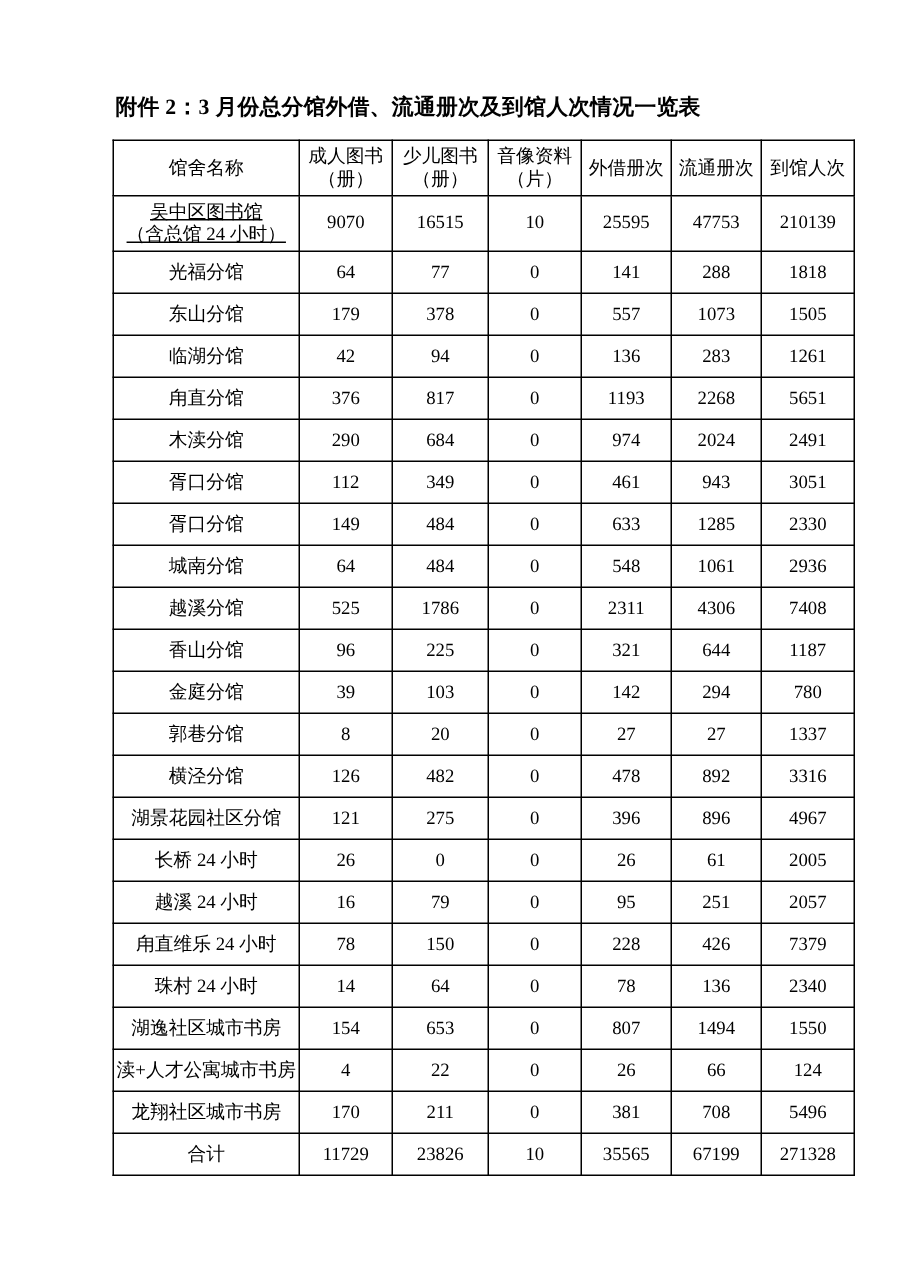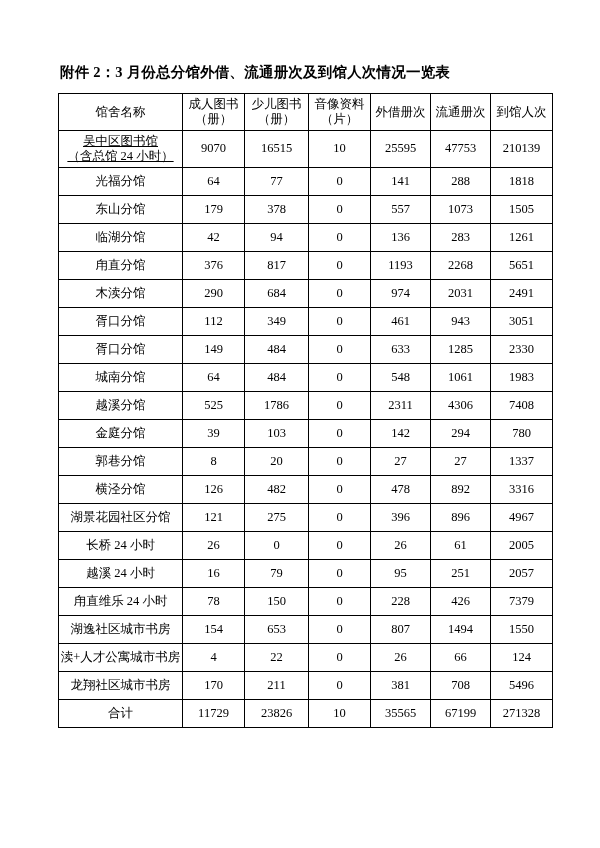--- a/index.html
+++ b/index.html
@@ -13,20 +13,21 @@
     font-family: "Liberation Serif", "DejaVu Serif", serif;
     color: #000000;
     overflow: hidden;
   }
   .page {
     position: relative;
     width: 548px;
     height: 848px;
     box-sizing: border-box;
     padding: 62px 0 0 0;
+    margin-left: 17px;
   }
   .doc-title {
     font-size: 14.5px;
     font-weight: bold;
     padding-left: 60px;
     letter-spacing: 0.2px;
     line-height: 1.4;
     margin-bottom: 11px;
   }
   .table-wrap {
@@ -170,21 +171,21 @@
           <td class="num">1193</td>
           <td class="num">2268</td>
           <td class="num">5651</td>
         </tr>
         <tr>
           <td class="name-cell">木渎分馆</td>
           <td class="num">290</td>
           <td class="num">684</td>
           <td class="num">0</td>
           <td class="num">974</td>
-          <td class="num">2031</td>
+          <td class="num">2024</td>
           <td class="num">2491</td>
         </tr>
         <tr>
           <td class="name-cell">胥口分馆</td>
           <td class="num">112</td>
           <td class="num">349</td>
           <td class="num">0</td>
           <td class="num">461</td>
           <td class="num">943</td>
           <td class="num">3051</td>
@@ -198,32 +199,41 @@
           <td class="num">1285</td>
           <td class="num">2330</td>
         </tr>
         <tr>
           <td class="name-cell">城南分馆</td>
           <td class="num">64</td>
           <td class="num">484</td>
           <td class="num">0</td>
           <td class="num">548</td>
           <td class="num">1061</td>
-          <td class="num">1983</td>
+          <td class="num">2936</td>
         </tr>
         <tr>
           <td class="name-cell">越溪分馆</td>
           <td class="num">525</td>
           <td class="num">1786</td>
           <td class="num">0</td>
           <td class="num">2311</td>
           <td class="num">4306</td>
           <td class="num">7408</td>
         </tr>
         <tr>
+          <td class="name-cell">香山分馆</td>
+          <td class="num">96</td>
+          <td class="num">225</td>
+          <td class="num">0</td>
+          <td class="num">321</td>
+          <td class="num">644</td>
+          <td class="num">1187</td>
+        </tr>
+        <tr>
           <td class="name-cell">金庭分馆</td>
           <td class="num">39</td>
           <td class="num">103</td>
           <td class="num">0</td>
           <td class="num">142</td>
           <td class="num">294</td>
           <td class="num">780</td>
         </tr>
         <tr>
           <td class="name-cell">郭巷分馆</td>
@@ -271,20 +281,29 @@
           <td class="num">2057</td>
         </tr>
         <tr>
           <td class="name-cell">甪直维乐 24 小时</td>
           <td class="num">78</td>
           <td class="num">150</td>
           <td class="num">0</td>
           <td class="num">228</td>
           <td class="num">426</td>
           <td class="num">7379</td>
+        </tr>
+        <tr>
+          <td class="name-cell">珠村 24 小时</td>
+          <td class="num">14</td>
+          <td class="num">64</td>
+          <td class="num">0</td>
+          <td class="num">78</td>
+          <td class="num">136</td>
+          <td class="num">2340</td>
         </tr>
         <tr>
           <td class="name-cell">湖逸社区城市书房</td>
           <td class="num">154</td>
           <td class="num">653</td>
           <td class="num">0</td>
           <td class="num">807</td>
           <td class="num">1494</td>
           <td class="num">1550</td>
         </tr>

